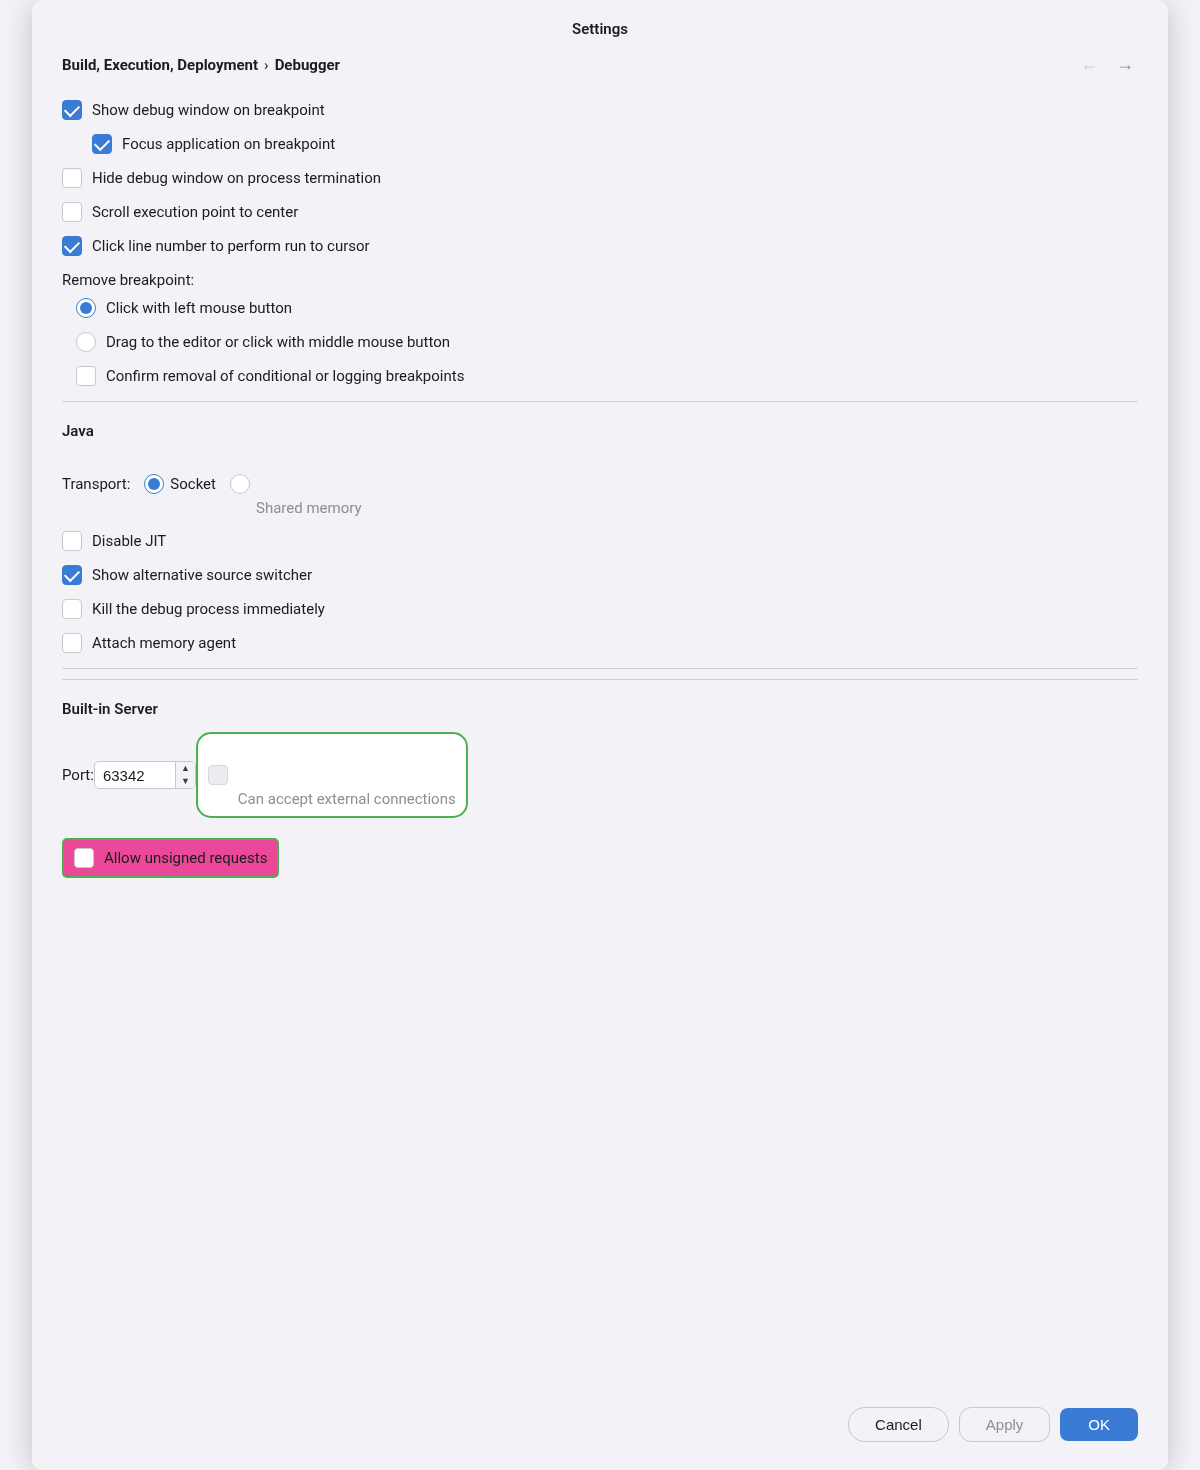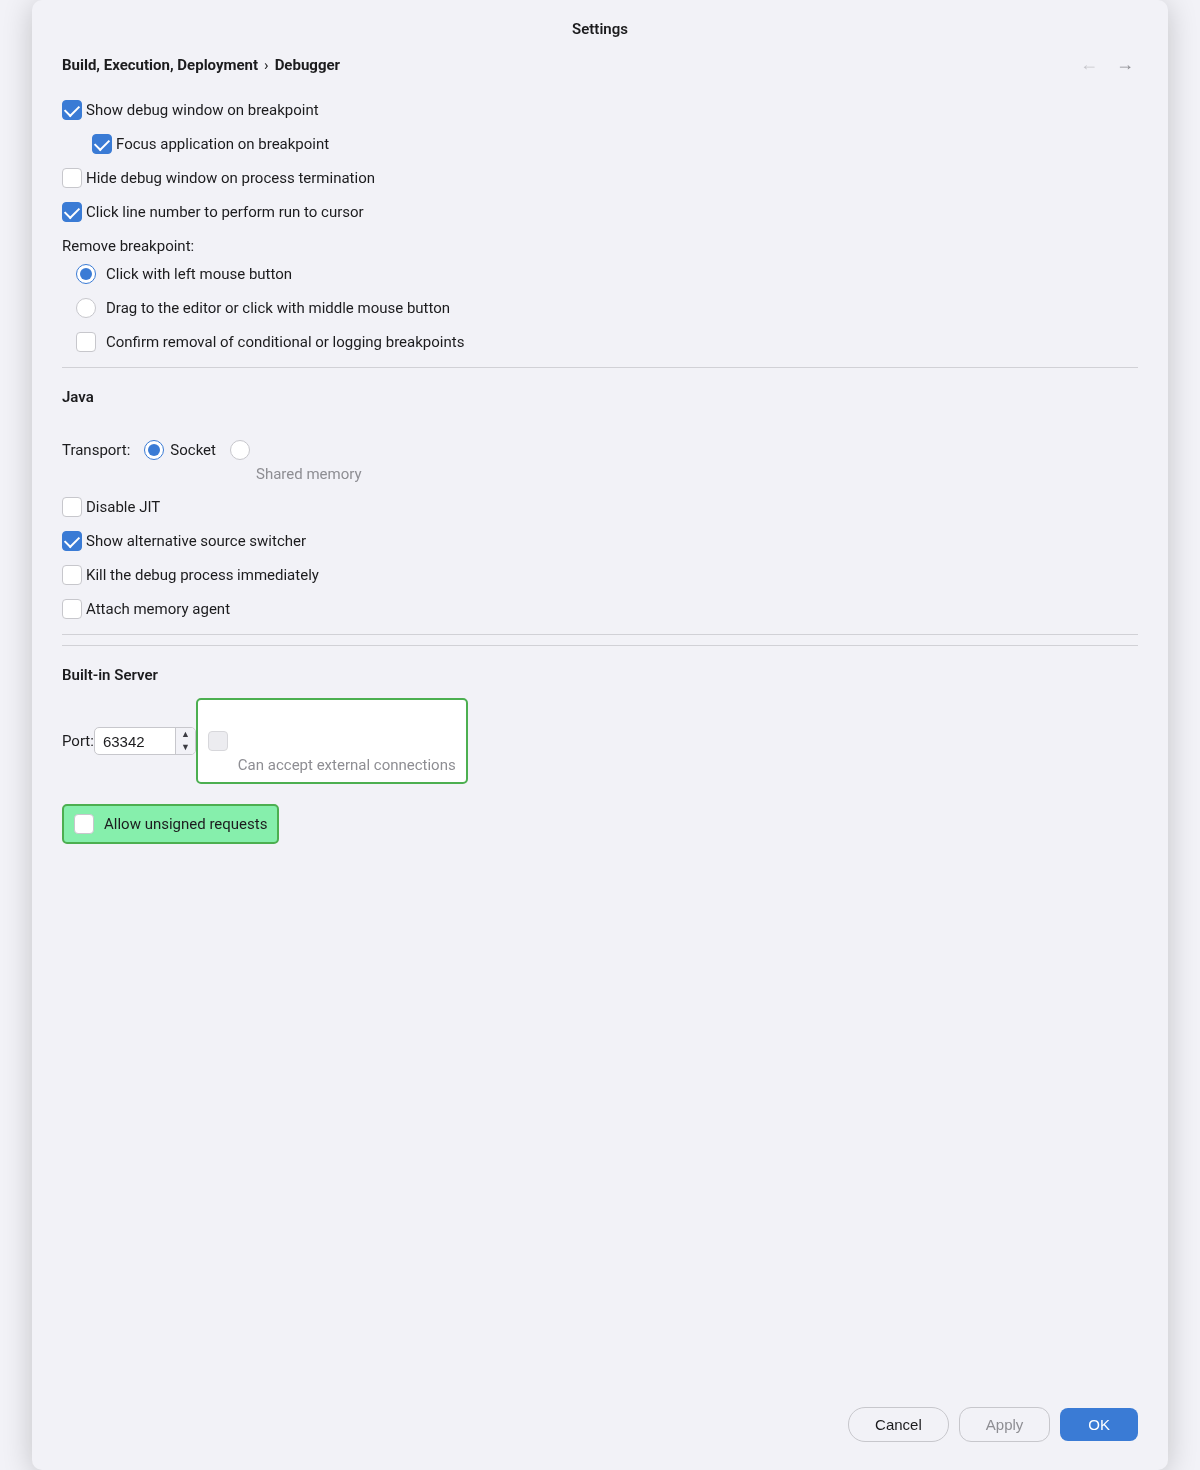--- a/index.html
+++ b/index.html
@@ -64,21 +64,21 @@
       flex: 1;
       padding: 0 30px;
       overflow-y: auto;
     }
     .section {
       margin-bottom: 8px;
     }
     .checkbox-row {
       display: flex;
       align-items: center;
-      gap: 4px;
+      gap: 10px;
       padding: 7px 0;
       font-size: 15px;
       color: #1c1c1e;
     }
     .checkbox-row.indented {
       padding-left: 30px;
     }
     .custom-checkbox {
       width: 20px;
       height: 20px;
@@ -224,33 +224,33 @@
       line-height: 1;
     }
     .highlighted-checkbox-row {
       display: flex;
       align-items: center;
       gap: 10px;
       padding: 8px 10px;
       font-size: 15px;
       color: #8e8e93;
       border: 2px solid #4caf50;
-      border-radius: 5px;
+      border-radius: 15px;
       background: #fff;
     }
     .highlighted-checkbox-row2 {
       display: flex;
       align-items: center;
       gap: 10px;
       padding: 8px 10px;
       font-size: 15px;
       color: #1c1c1e;
       border: 2px solid #4caf50;
       border-radius: 5px;
-      background: #86efac;
+      background: #ec4899;
       margin-top: 10px;
       width: fit-content;
     }
     .footer {
       display: flex;
       justify-content: flex-end;
       align-items: center;
       gap: 10px;
       padding: 20px 30px 28px 30px;
     }
@@ -315,20 +315,24 @@
         <div class="custom-checkbox checked"></div>
         <span class="label-text">Show debug window on breakpoint</span>
       </div>
       <div class="checkbox-row indented">
         <div class="custom-checkbox checked"></div>
         <span class="label-text">Focus application on breakpoint</span>
       </div>
       <div class="checkbox-row">
         <div class="custom-checkbox"></div>
         <span class="label-text">Hide debug window on process termination</span>
+      </div>
+      <div class="checkbox-row">
+        <div class="custom-checkbox"></div>
+        <span class="label-text">Scroll execution point to center</span>
       </div>
       <div class="checkbox-row">
         <div class="custom-checkbox checked"></div>
         <span class="label-text">Click line number to perform run to cursor</span>
       </div>
 
       <div class="remove-breakpoint-label">Remove breakpoint:</div>
 
       <div class="radio-row indented">
         <div class="custom-radio selected"></div>

